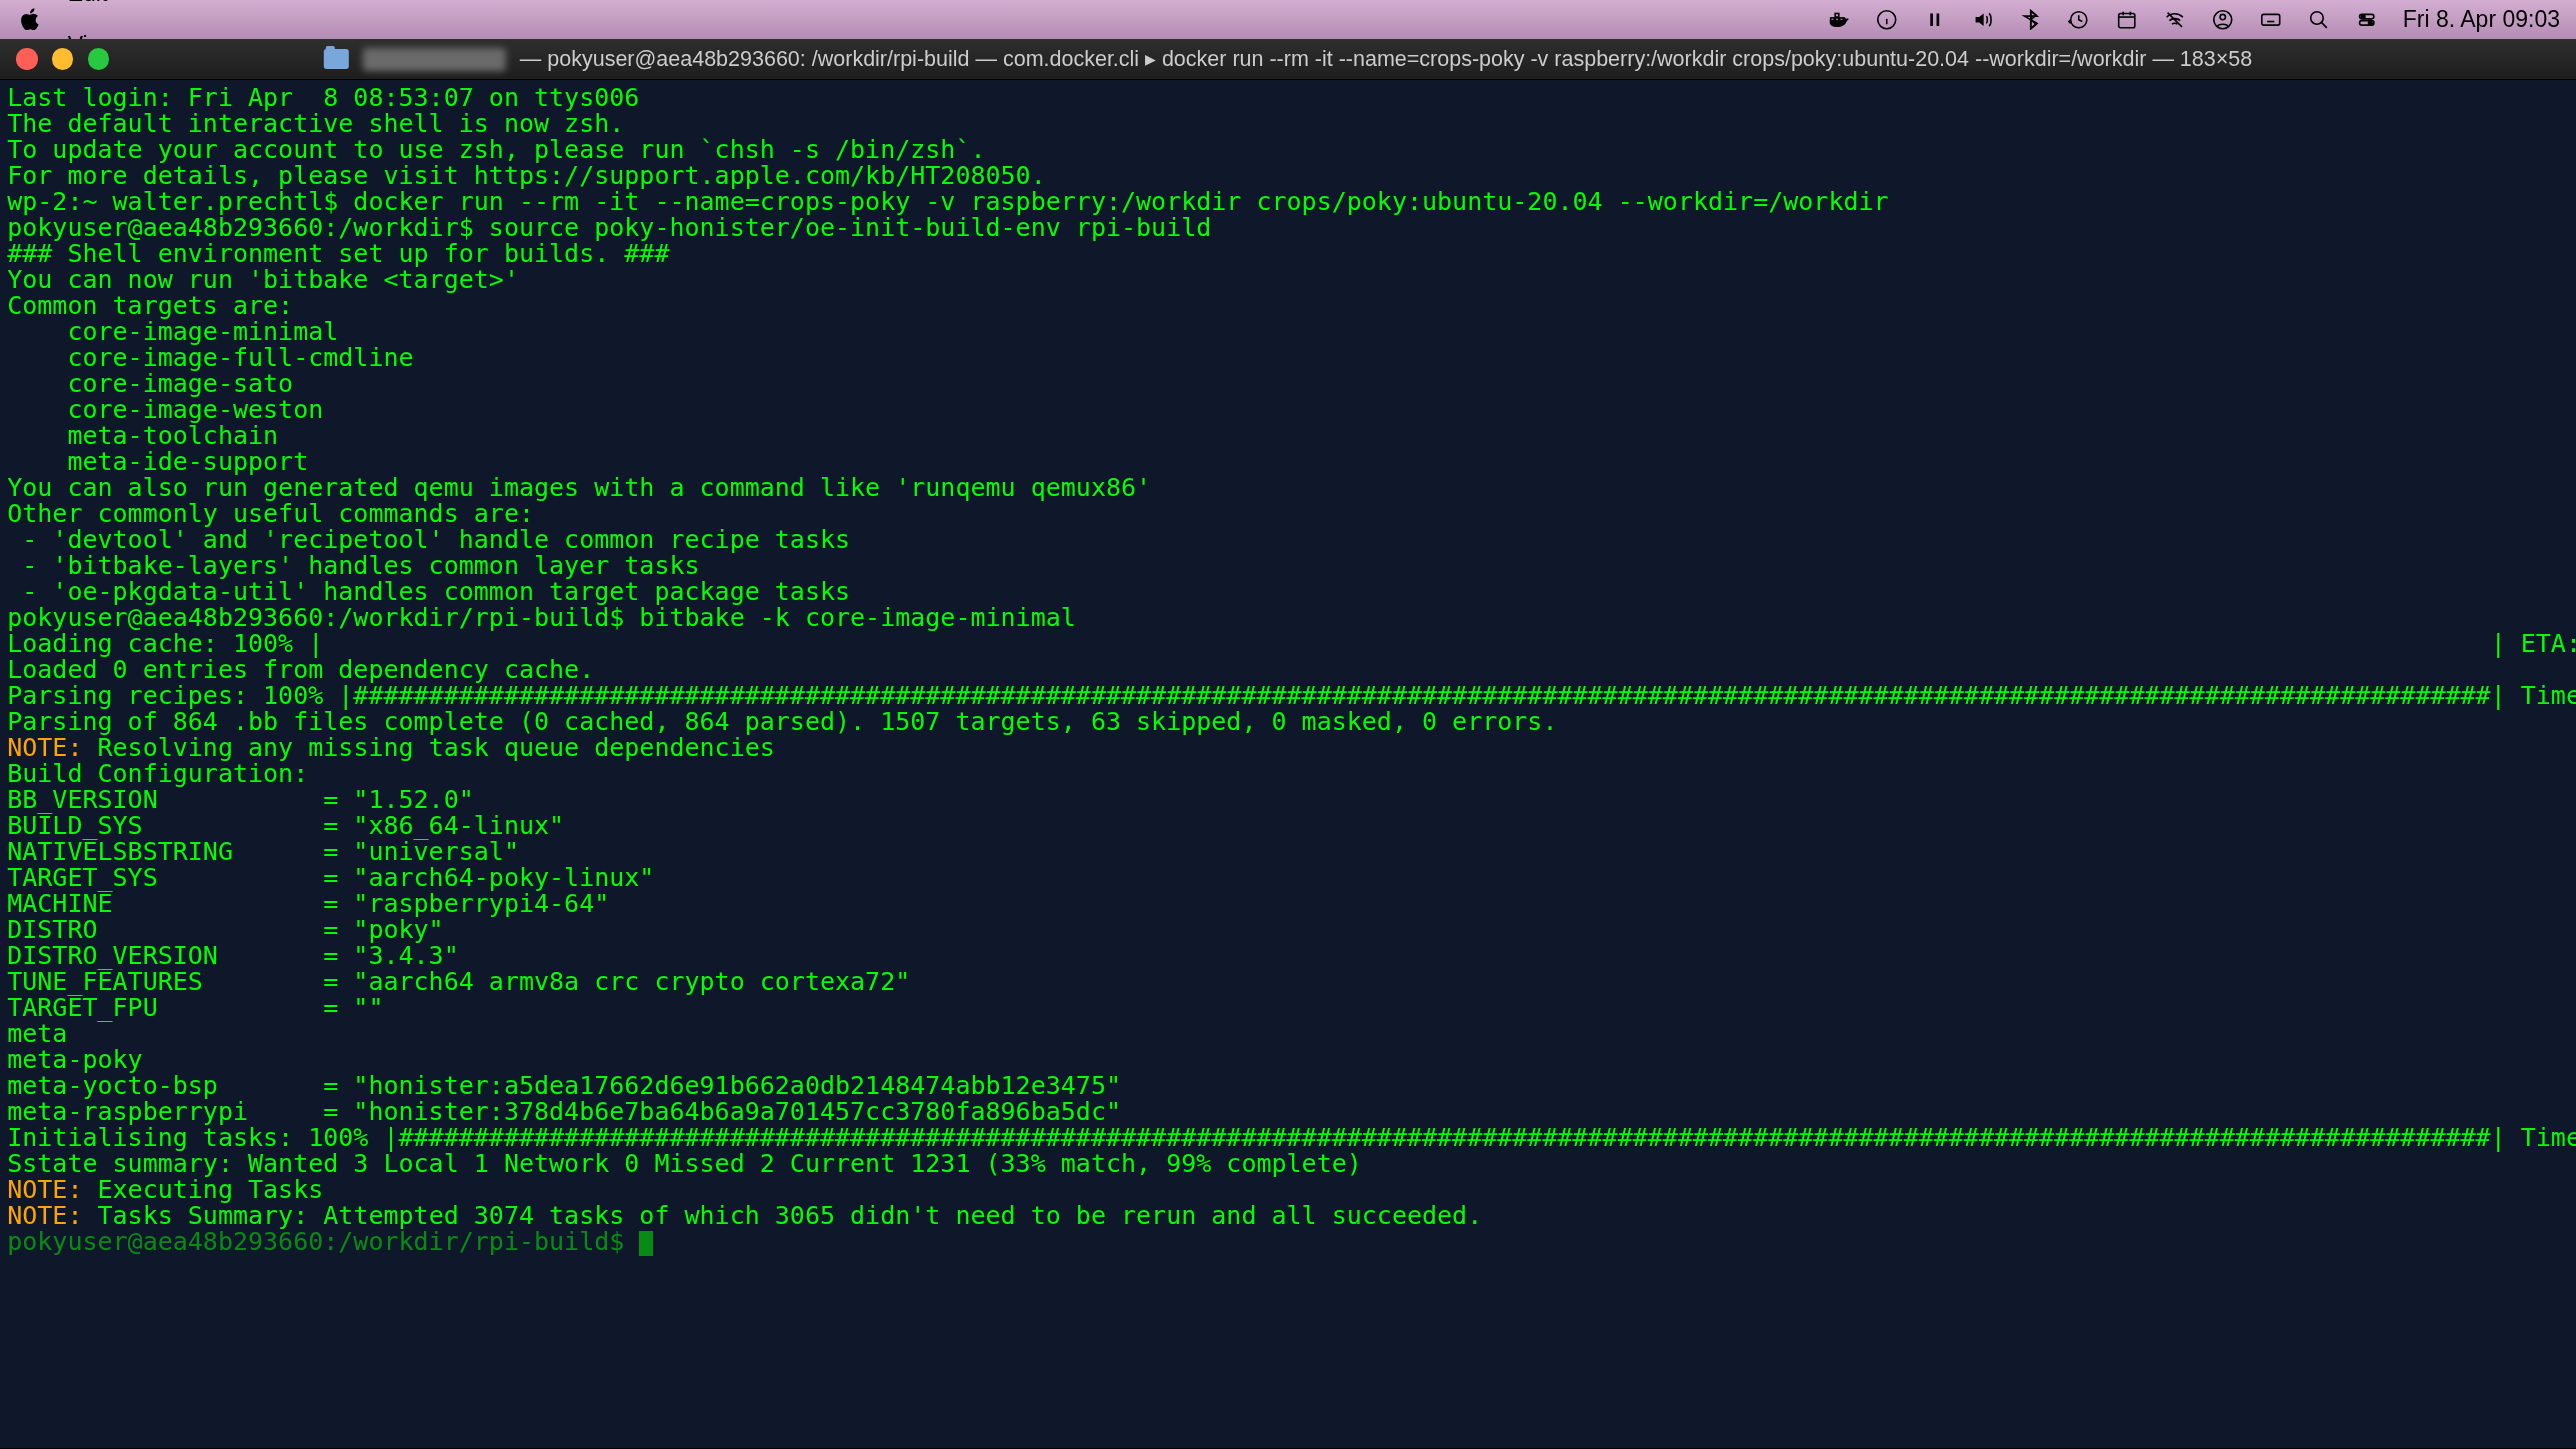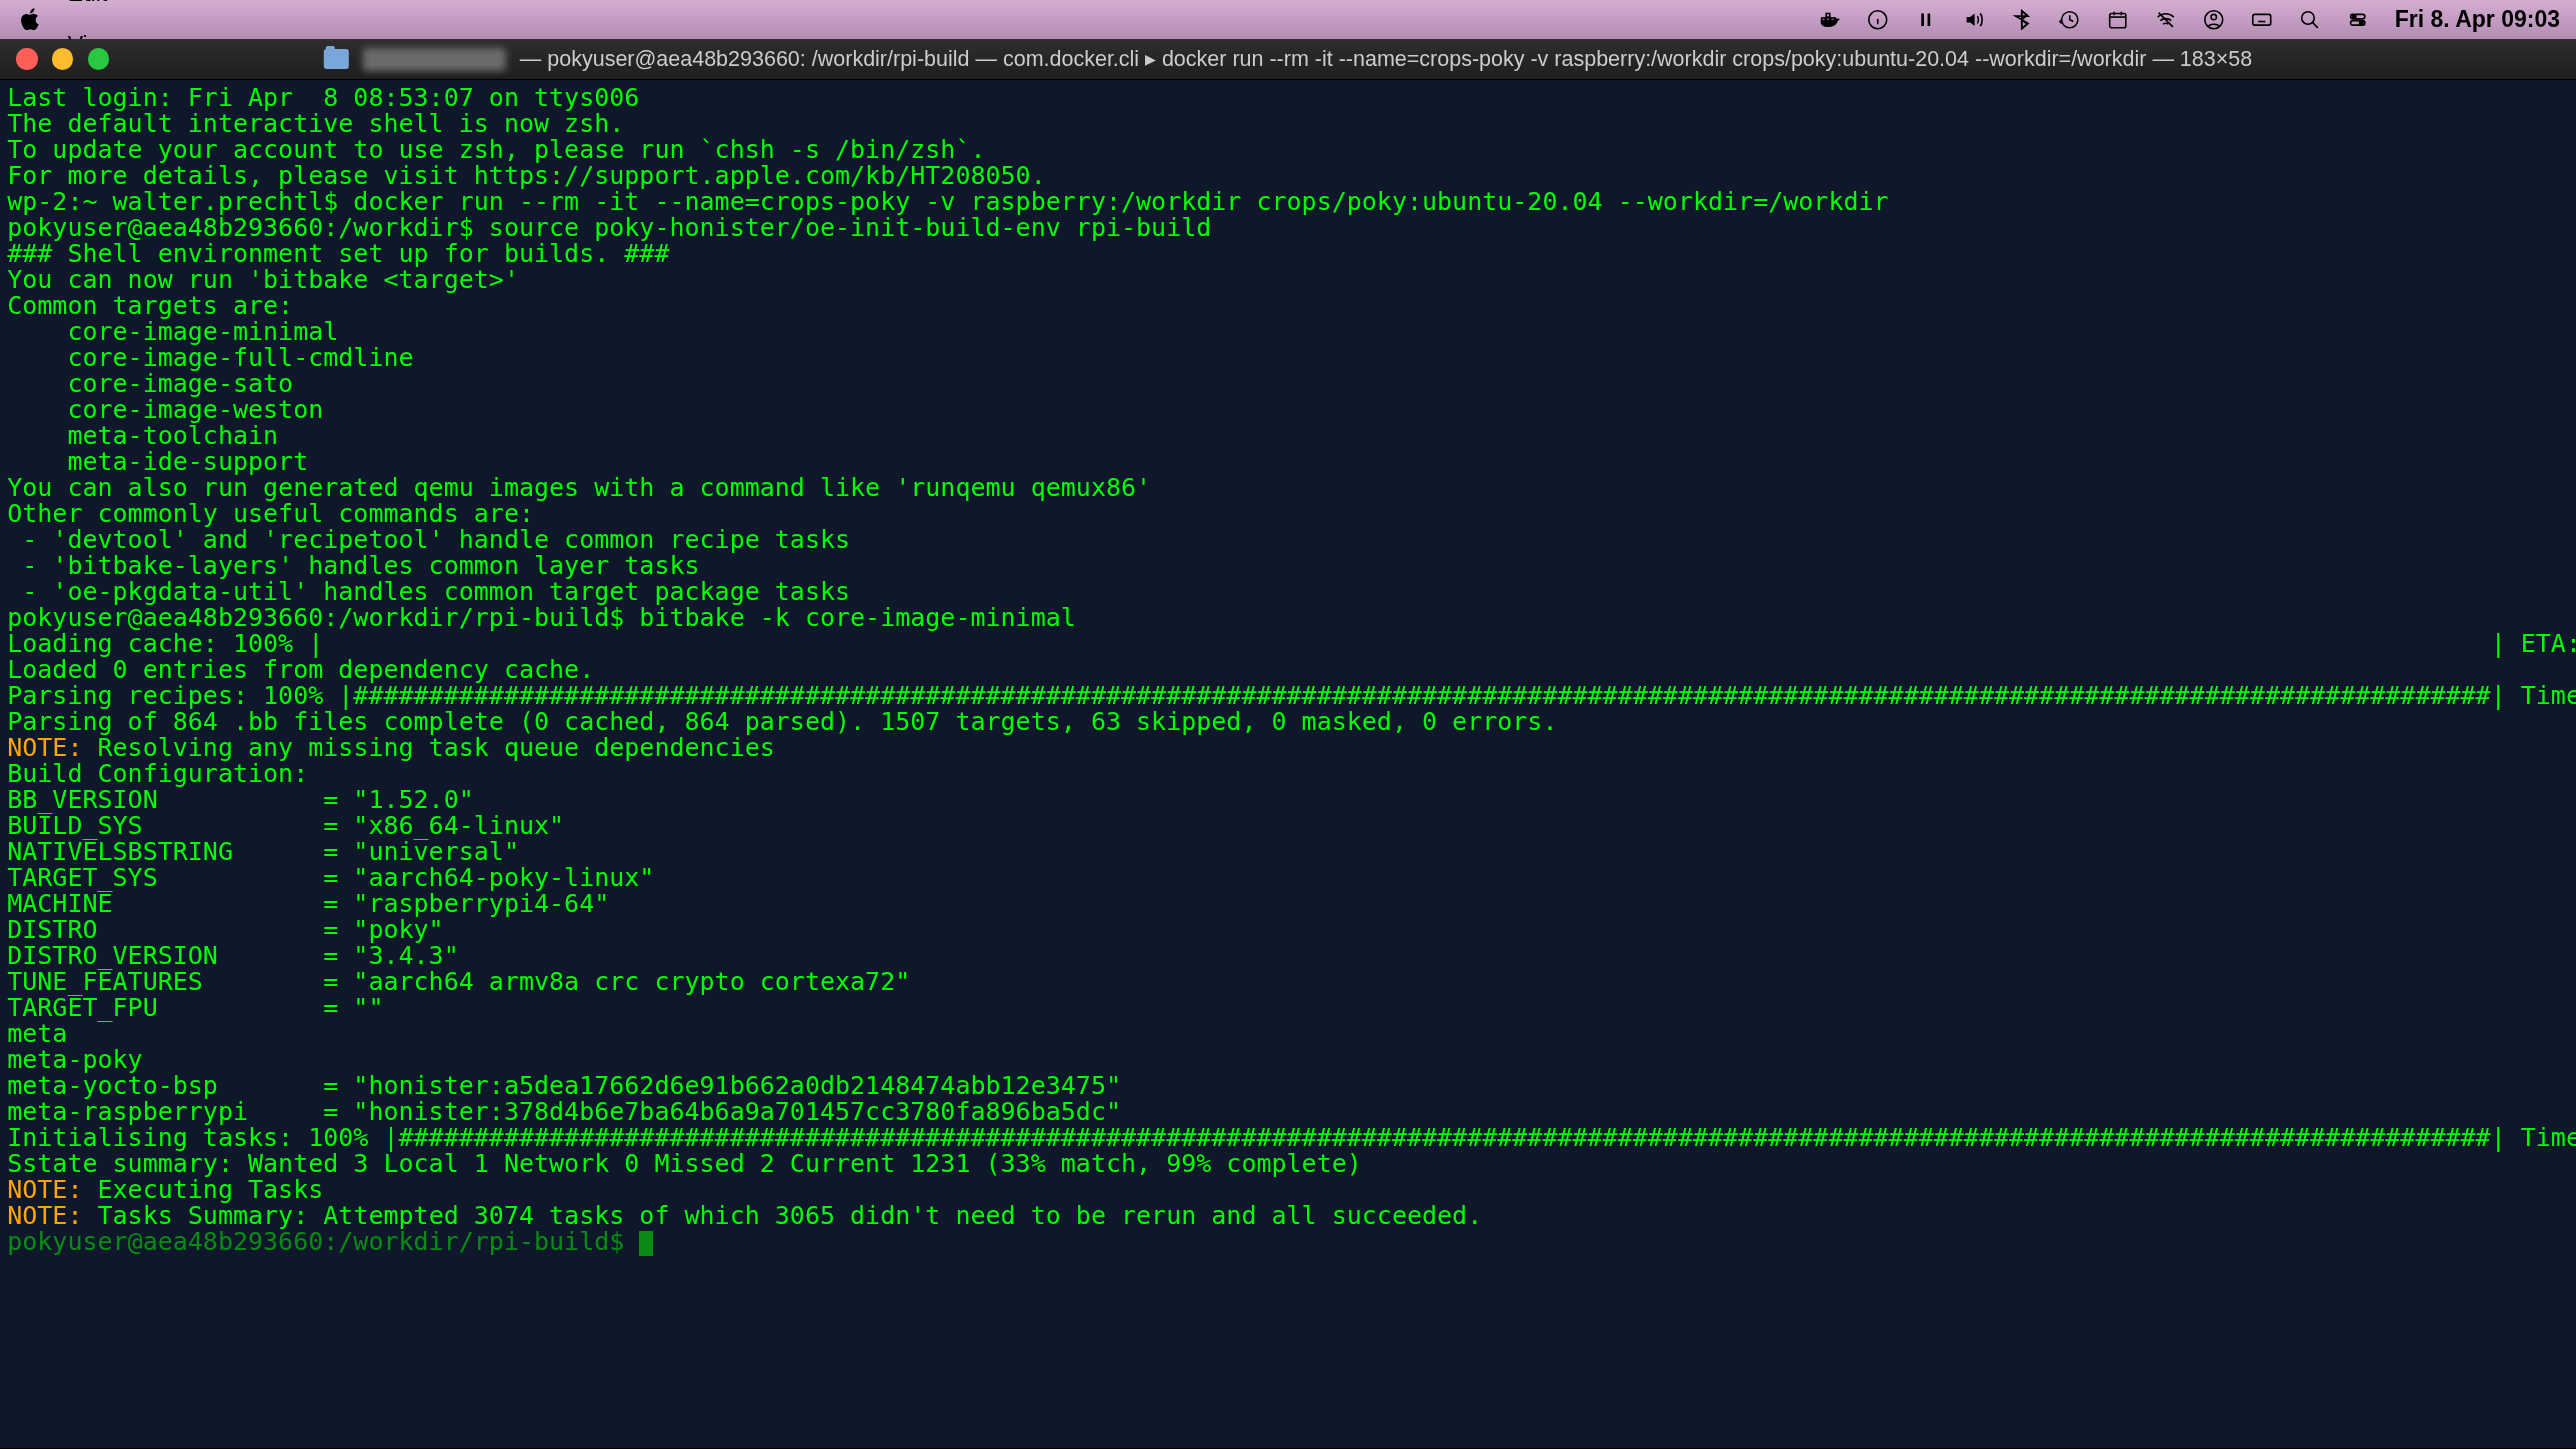--- a/index.html
+++ b/index.html
@@ -7,21 +7,21 @@
   
   .menubar { width:100%; height:39px; background:linear-gradient(180deg,#d3aed1 0%,#b48cb4 100%); display:flex; align-items:center; color:#fff; font-size:23px; position:relative; }
   .menubar .apple { width:32px; margin:0 16px 0 19.7px; display:flex; align-items:center; }
   .menubar .apple svg { width:23px; height:23px; fill:#000; }
   .menubar .menus { display:flex; gap:25px;flex-direction:column; }
   .menubar .menus span:first-child { font-weight:600; }
   .menubar .menus span { color:#000; }
   .menubar .tray { position:absolute; right:16px; display:flex; align-items:center; gap:25px; }
   .menubar .tray .ic { width:23px; height:23px; display:flex; align-items:center; justify-content:center; }
   .menubar .tray .ic svg { width:21.5px; height:21.5px; stroke:#000; fill:none; stroke-width:1.8; }
-  .menubar .tray .clock { color:#000; font-size:23px; font-weight:700; }
+  .menubar .tray .clock { color:#000; font-size:23px; font-weight:400; }
   
   .titlebar { width:100%; height:41px; background:linear-gradient(180deg,#2e2e2e 0%,#1e1e1e 100%); display:flex; align-items:center; position:relative; border-bottom:0.9px solid #000; }
   .traffic { display:flex; gap:14.3px; margin-left:16px; }
   .traffic span { width:21.5px; height:21.5px; border-radius:50%; display:block; }
   .tl-close{background:#ff5f57;} .tl-min{background:#febc2e;} .tl-max{background:#28c840;}
   .titlebar .doc { position:absolute; left:50%; transform:translateX(-50%); display:flex; align-items:center; gap:14px; color:#ccc; font-size:21.5px; white-space:nowrap; }
   .titlebar .doc .folder{ width:25px; height:19.7px; background:#7aa7d9; border-radius:2.7px; position:relative; }
   .titlebar .doc .folder:before{content:"";position:absolute;top:-3.6px;left:1.8px;width:9px;height:3.6px;background:#7aa7d9;border-radius:1.8px 1.8px 0 0;}
   .titlebar .doc .blur{ width:143px; height:23px; background:#6a6a6a; border-radius:3.6px; filter:blur(3.6px); }
   

